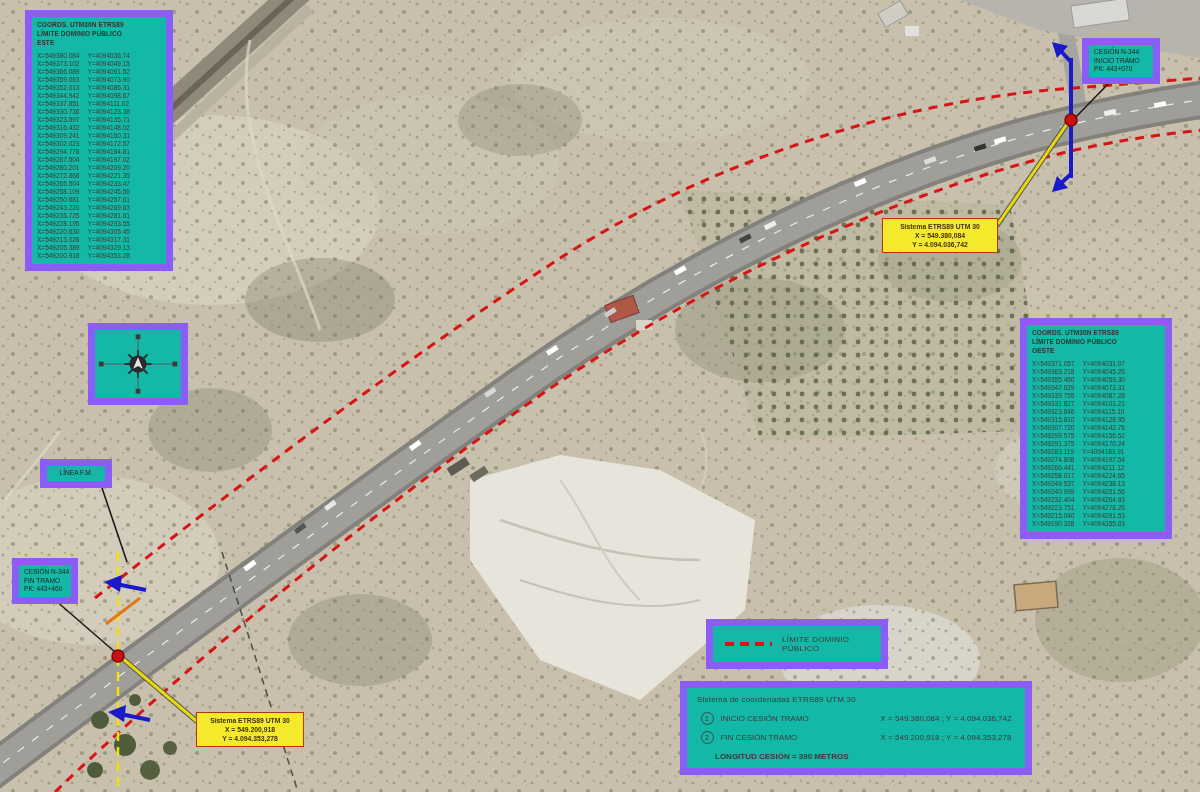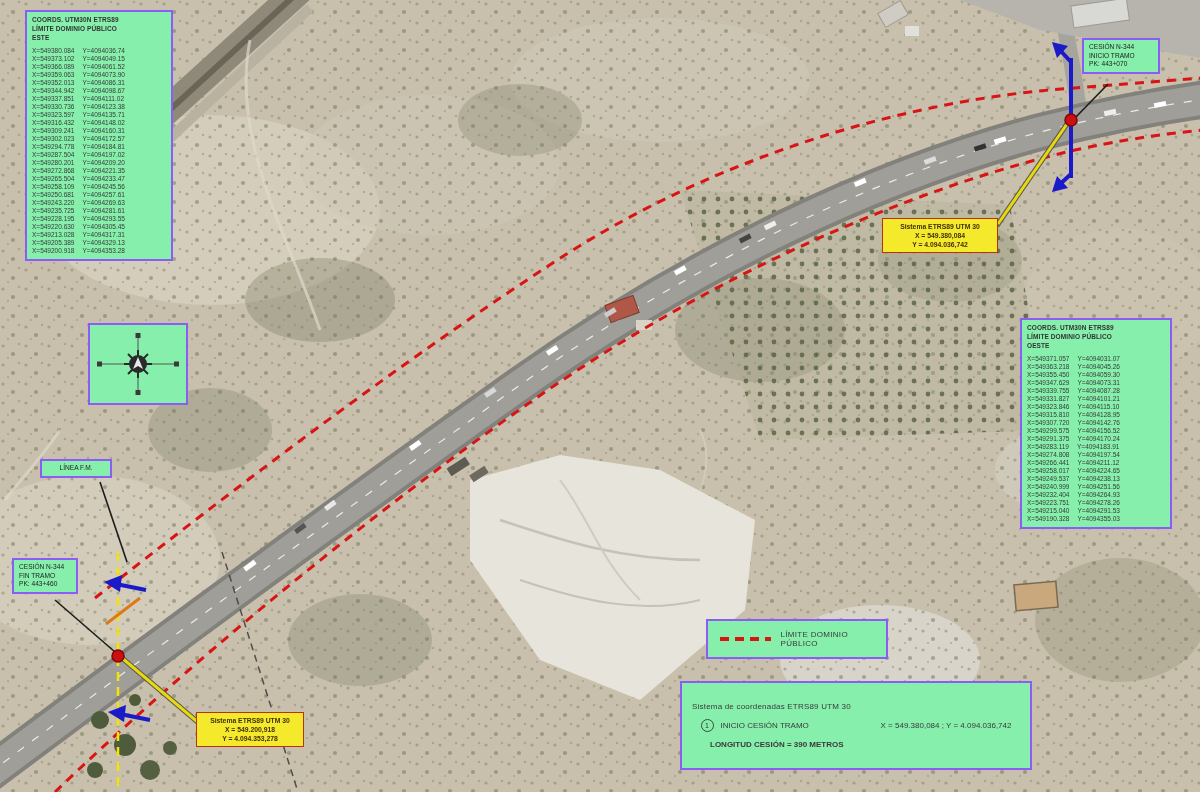--- a/index.html
+++ b/index.html
@@ -1,35 +1,35 @@
 <!DOCTYPE html>
 <html><head>
 <meta charset="utf-8">
 <style>
   html,body{margin:0;padding:0;}
   body{width:1200px;height:792px;position:relative;overflow:hidden;
        font-family:"Liberation Sans",sans-serif;background:#c8bfad;}
   #stage{position:absolute;inset:0;}
   svg{display:block;}
-  .panel{position:absolute;background:#86efac;border:2px solid #8b5cf6;
+  .panel{position:absolute;background:#14b8a6;border:7px solid #8b5cf6;
          color:#2a2a2a;box-sizing:border-box;}
   .coord-panel{padding:4px 5px;font-size:6.5px;line-height:8px;}
   .coord-title{font-weight:bold;letter-spacing:.1px;margin-bottom:1px;color:#333;}
   .coord-rows{margin-top:5px;}
   .coord-row{display:flex;gap:8px;white-space:nowrap;color:#3a3a3a;}
   .coord-row span{display:inline-block;}
   .small-label{padding:3px 5px;font-size:6.6px;line-height:8.5px;color:#222;}
   .small-label div{white-space:nowrap;}
   .yellow-callout{background:#f4e92a;border:1.5px solid #b8330f;color:#41300a;
          font-size:6.8px;line-height:9px;padding:3px 6px;text-align:center;font-weight:bold;}
   .legend-box{display:flex;align-items:center;gap:10px;padding:9px 12px;}
   .legend-dash{width:58px;height:4px;background:
       repeating-linear-gradient(90deg,#d81414 0 9px,transparent 9px 15px);}
   .legend-text{font-size:8px;color:#3a3a3a;letter-spacing:.3px;}
-  .info-box{padding:19px 10px;font-size:8px;color:#3a3a3a;}
+  .info-box{padding:7px 10px;font-size:8px;color:#3a3a3a;}
   .info-title{margin-bottom:8px;letter-spacing:.2px;}
   .info-row{display:flex;align-items:center;margin:6px 0;justify-content:center;}
   .numcircle{width:11px;height:11px;border:1px solid #444;border-radius:50%;
       display:inline-flex;align-items:center;justify-content:center;
       font-size:7px;margin-right:7px;flex:0 0 auto;color:#333;}
   .info-label{width:160px;}
   .info-coords{white-space:nowrap;}
   .info-length{margin-top:8px;margin-left:18px;font-weight:bold;}
   .compass-box{display:flex;align-items:center;justify-content:center;}
 </style>
@@ -474,16 +474,21 @@
     <span class="legend-text">LÍMITE DOMINIO PÚBLICO</span>
   </div>
 
   <div class="panel info-box" style="left:680px;top:681px;width:352px;">
     <div class="info-title">Sistema de coordenadas ETRS89 UTM 30</div>
     <div class="info-row">
       <span class="numcircle">1</span>
       <span class="info-label">INICIO CESIÓN TRAMO</span>
       <span class="info-coords">X = 549.380,084 ; Y = 4.094.036,742</span>
     </div>
+    <div class="info-row">
+      <span class="numcircle">2</span>
+      <span class="info-label">FIN CESIÓN TRAMO</span>
+      <span class="info-coords">X = 549.200,918 ; Y = 4.094.353,278</span>
+    </div>
     <div class="info-length">LONGITUD CESIÓN = 390 METROS</div>
   </div>
 
 </div>
 
 </body></html>

